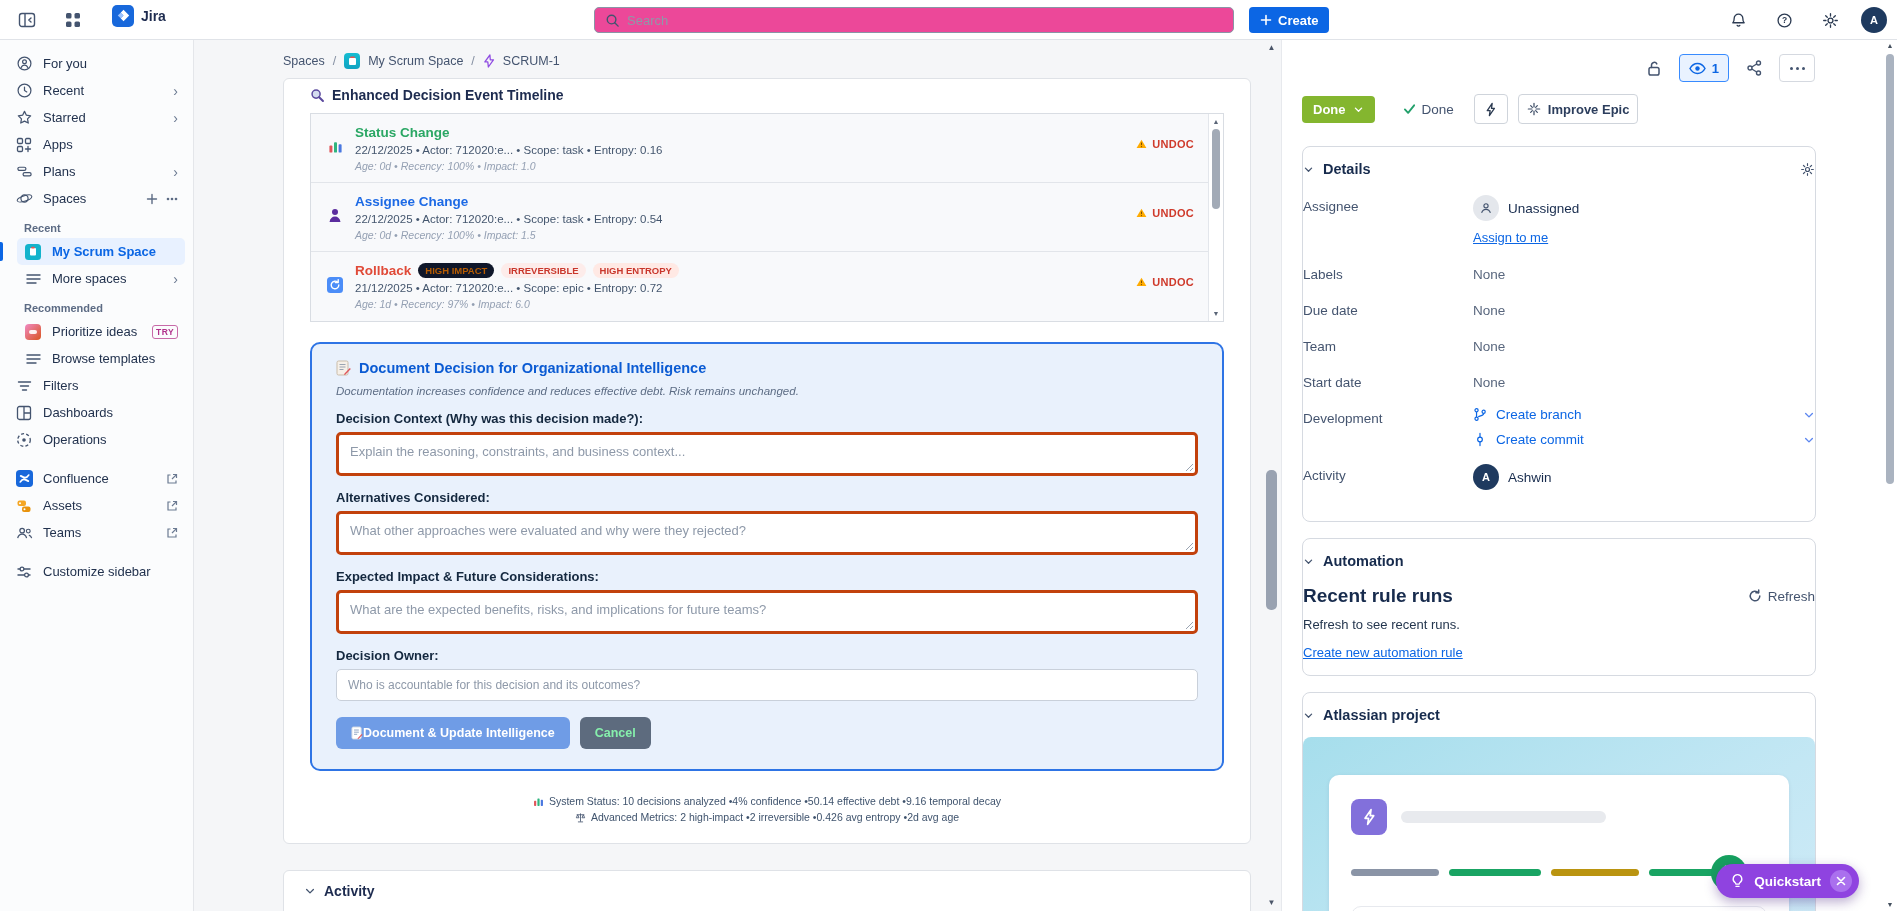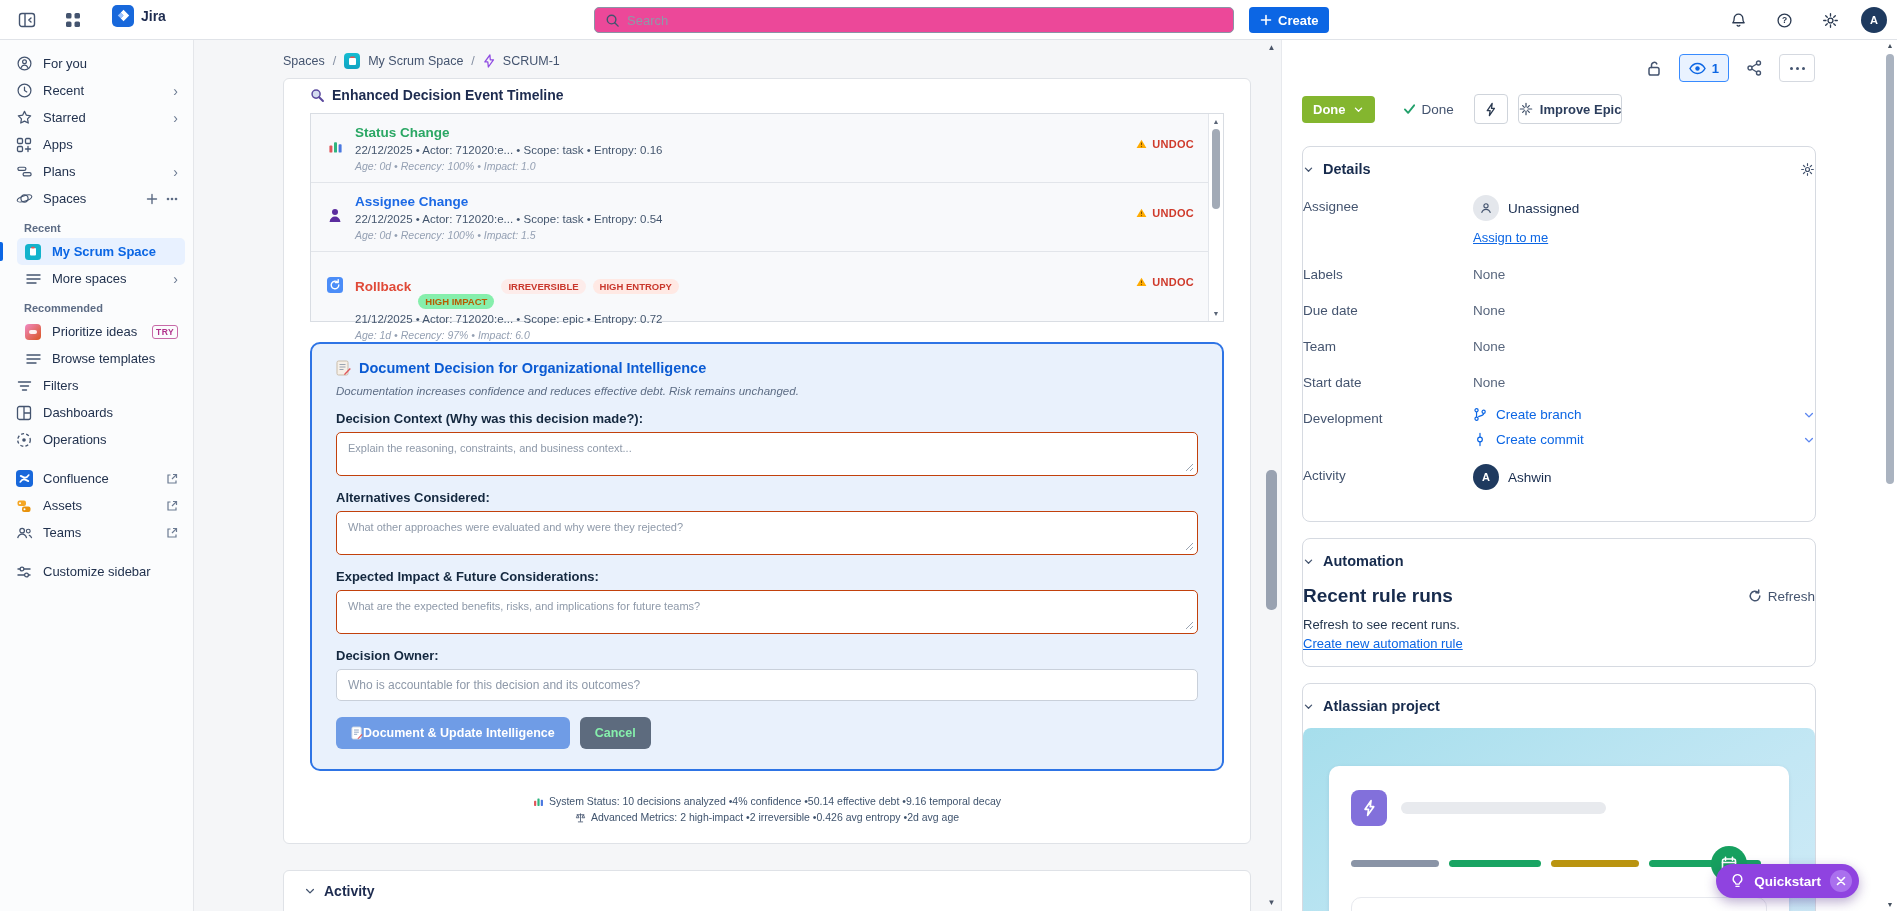--- a/index.html
+++ b/index.html
@@ -51,35 +51,35 @@
   .tl-rows {flex:1;}
   .tl-row {display:flex; gap:10px; padding:11px 14px 9px; background:#f8f9fb; border-bottom:1px solid #e2e5ea; position:relative; height:69px;}
   .tl-row:last-child {border-bottom:none;}
   .tl-ico {width:20px; padding-top:14px; flex-shrink:0; display:flex; justify-content:center; align-items:flex-start;}
   .tl-titlerow {display:flex; align-items:center; gap:7px;}
   .tl-title {font-size:13.5px; font-weight:bold;}
   .tl-title.green {color:#2aa764;} .tl-title.blue {color:#1d6ae5;} .tl-title.red {color:#e04a38;}
   .tl-meta {font-size:11.5px; color:#44566e; margin-top:4px;}
   .tl-detail {font-size:10.5px; font-style:italic; color:#94a0b3; margin-top:4px;}
   .badge {font-size:9.5px; font-weight:bold; padding:2px 7px; border-radius:9px; white-space:nowrap;}
-  .badge.impact {color:#b65c02; background:#86efac;margin-top:31px;}
+  .badge.impact {color:#b65c02; background:#0f172a;}
   .badge.irrev {color:#c9372c; background:#fdecea;}
   .badge.entropy {color:#c9372c; background:#ffe9e4;}
   .undo-btn {position:absolute; right:14px; top:24px; display:flex; align-items:center; gap:5px; font-size:11px; font-weight:bold; color:#cf3a2b; letter-spacing:.3px;}
   .tl-sb {width:15px; border-left:1px solid #e3e6eb; position:relative; background:#fff;}
   .tl-sb .arr {position:absolute; left:0; right:0; text-align:center; font-size:7px; color:#5a6577; line-height:1;}
   .tl-sb .thumb {position:absolute; left:3px; width:8px; border-radius:4px; background:#a2aab6; top:15px; height:80px;}
 
   .decision-form {margin-top:20px; border:2px solid #2e74e5; border-radius:10px; background:#e9f1fc; padding:16px 24px 20px;}
   .df-title {display:flex; align-items:center; gap:8px; font-size:14.5px; font-weight:bold; color:#0b5bd3;}
   .df-sub {font-size:11.5px; font-style:italic; color:#5d6d85; margin-top:9px;}
   .df-field {margin-top:14px;}
   .df-label {font-size:13px; font-weight:bold; color:#14283f; margin-bottom:6px;}
   .df-wrap {position:relative;}
-  .df-textarea {width:100%; height:44px; border:1px solid #c2410c; border-radius:5px; padding:9px 11px; font-size:11px; color:#4c1d95; resize:none; outline:none; background:#fff; display:block;}
+  .df-textarea {width:100%; height:44px; border:3px solid #c2410c; border-radius:5px; padding:9px 11px; font-size:13px; color:#4c1d95; resize:none; outline:none; background:#fff; display:block;}
   .df-input {width:100%; height:32px; border:1px solid #c9d0da; border-radius:5px; padding:0 11px; font-size:12px; color:#2c3e50; outline:none; background:#fff; display:block;}
   ::placeholder {color:#8e99a9; opacity:1;}
   .resize-corner {position:absolute; right:4px; bottom:4px; pointer-events:none;}
   .df-buttons {margin-top:16px; display:flex; gap:10px;}
   .df-submit {background:#6f9ce6; color:#fff; font-size:12.5px; font-weight:bold; border-radius:6px; padding:9px 15px; display:flex; align-items:center; }
   .df-cancel {background:#5d6b7e; color:#86efac; font-size:12.5px; font-weight:bold; border-radius:6px; padding:9px 15px;}
 
   .status-footer {margin-top:24px; font-size:10.5px; color:#3f536d;}
   .sf-line {display:flex; align-items:center; justify-content:center; gap:5px; margin-top:4px;}
 
@@ -96,21 +96,21 @@
   .p-icons {display:flex; justify-content:flex-end; align-items:center; gap:10px; margin-bottom:12px;}
   .plain-btn {width:30px; height:28px; display:flex; align-items:center; justify-content:center;}
   .watch-btn {height:28px; border:1.5px solid #388bff; background:#e9f2ff; border-radius:4px; display:flex; align-items:center; gap:6px; padding:0 9px; color:#0c66e4; font-size:13px; font-weight:bold;}
   .more-btn {width:36px; height:28px; border:1px solid #d5d9e0; border-radius:4px; display:flex; align-items:center; justify-content:center; gap:3px;}
   .more-btn i {width:3px; height:3px; border-radius:50%; background:#44546f; display:block;}
 
   .p-status {display:flex; align-items:center; margin-bottom:22px;}
   .done-btn {background:#84b62f; color:#fff; border-radius:4px; padding:6px 11px; font-size:13px; font-weight:bold; display:flex; align-items:center; gap:7px;}
   .done-check {display:flex; align-items:center; gap:6px; color:#44546f; font-size:13.5px; margin-left:28px;}
   .bolt-btn {width:34px; height:30px; border:1px solid #cfd4db; border-radius:4px; display:flex; align-items:center; justify-content:center; margin-left:20px;}
-  .improve-btn {height:30px; border:1px solid #cfd4db; border-radius:4px; display:flex; align-items:center; gap:7px; padding:0 0; font-size:13px; font-weight:bold; color:#2c3e5d; margin-left:10px;}
+  .improve-btn {height:30px; border:1px solid #cfd4db; border-radius:4px; display:flex; align-items:center; gap:7px; padding:0 8px; font-size:13px; font-weight:bold; color:#2c3e5d; margin-left:10px;}
 
   .p-card {border:1px solid #d6dae1; border-radius:8px; padding:14px 0; margin-bottom:16px; width:514px; background:#fff;}
   .p-card-head {display:flex; align-items:center; gap:9px;}
   .p-card-title {font-size:14.5px; font-weight:bold; color:#172b4d;}
   .gear-right {margin-left:auto;}
   .d-body {margin-top:18px;}
   .d-row {display:flex; margin-bottom:17px;}
   .d-label {width:170px; flex-shrink:0; font-size:13.5px; color:#44546f; padding-top:4px;}
   .d-valcol {flex:1;}
   .d-value {font-size:13.5px; color:#59677e; padding-top:4px;}
@@ -120,21 +120,21 @@
   .dev-line {display:flex; align-items:center; gap:9px; color:#0c66e4; font-size:13.5px;}
   .dev-line + .dev-line {margin-top:10px;}
   .dev-chev {margin-left:auto;}
   .av-navy {width:26px; height:26px; border-radius:50%; background:#1f3a5f; color:#fff; font-size:11px; font-weight:bold; display:flex; align-items:center; justify-content:center;}
   .reporter-line {display:flex; align-items:center; gap:9px; color:#172b4d; font-size:13.5px;}
 
   .auto-row {display:flex; align-items:center; margin-top:16px;}
   .auto-title {font-size:19px; font-weight:bold; color:#172b4d;}
   .refresh-btn {margin-left:auto; display:flex; align-items:center; gap:6px; font-size:13.5px; color:#44546f;}
   .auto-hint {margin-top:10px; font-size:13px; color:#24364e;}
-  .auto-link {display:inline-block; margin-top:4px; font-size:13px; color:#0c66e4; text-decoration:underline;}
+  .auto-link {display:inline-block; margin-top:13px; font-size:13px; color:#0c66e4; text-decoration:underline;}
 
   .illo {margin-top:14px; height:400px; border-radius:8px; position:relative; overflow:hidden; background:linear-gradient(150deg,#a6deec 0%,#c3e7f4 45%,#daeefa 100%);}
   .illo-card {position:absolute; left:26px; right:26px; top:38px; height:400px; background:#fff; border-radius:10px; padding:24px 22px; box-shadow:0 1px 4px rgba(9,30,66,.08);}
   .illo-r1 {display:flex; align-items:center; gap:14px;}
   .illo-bolt {width:36px; height:36px; border-radius:8px; background:#8270db; display:flex; align-items:center; justify-content:center;}
   .gbar {background:#e8eaee; border-radius:6px; height:12px;}
   .illo-prog {margin-top:34px; display:flex; align-items:center; gap:10px; position:relative; padding-right:6px;}
   .seg {height:7px; border-radius:3.5px;}
   .illo-cal {position:absolute; right:20px; top:50%; transform:translateY(-50%); width:36px; height:36px; border-radius:50%; background:#16a05f; display:flex; align-items:center; justify-content:center;}
   .illo-card2 {margin-top:30px; border:1.5px solid #e7e9ee; border-radius:10px; padding:14px 16px;}

